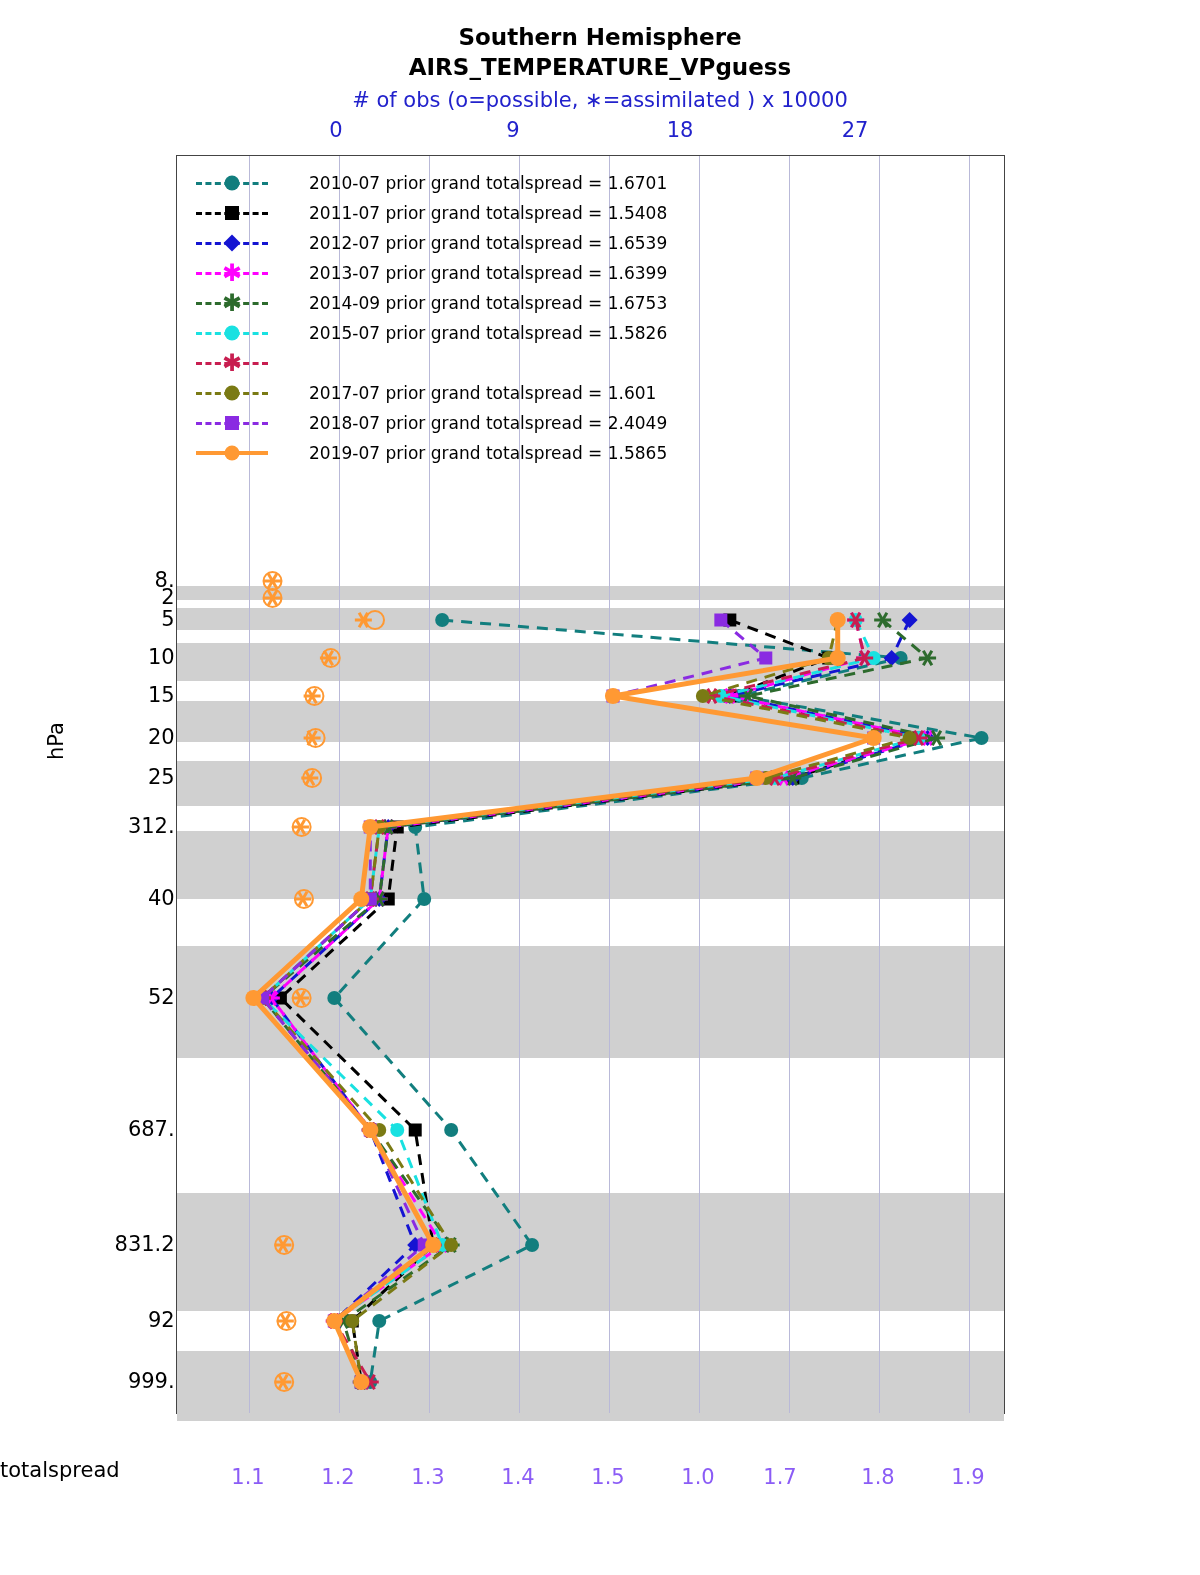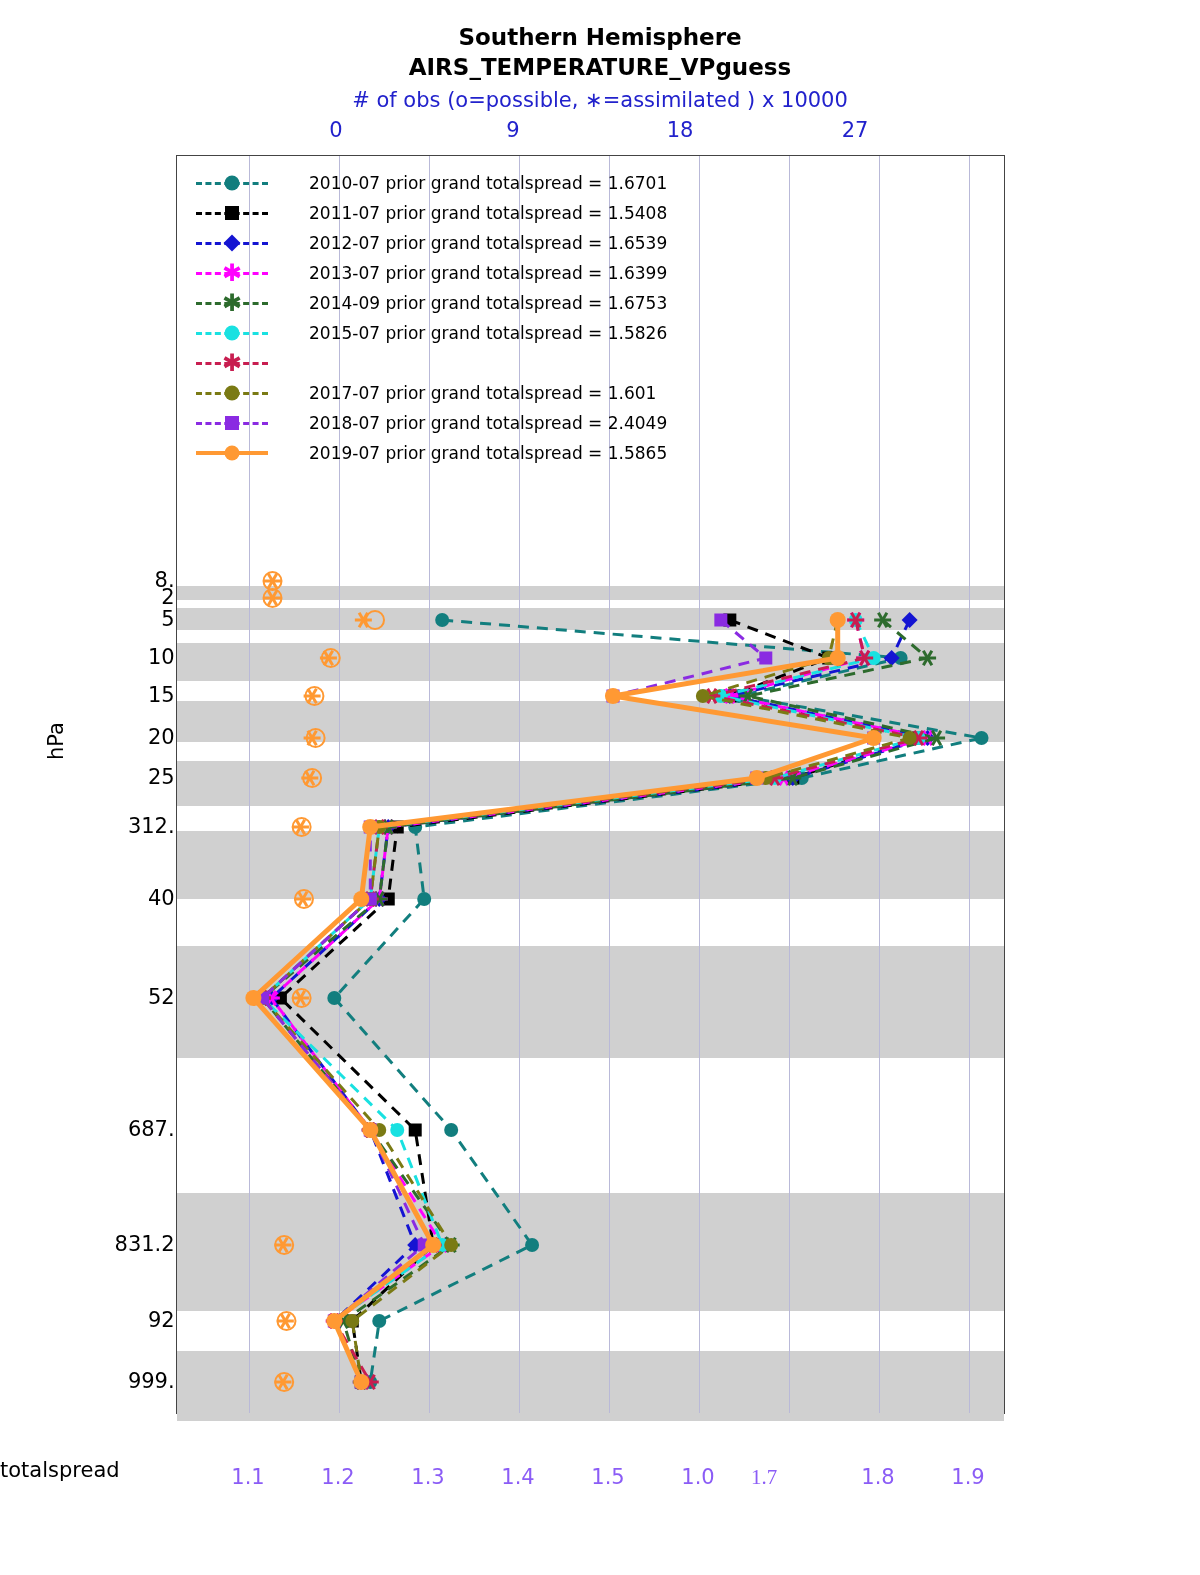--- a/index.html
+++ b/index.html
@@ -69,21 +69,21 @@
   <div class="ytick" style="top:1244px;">831.25</div>
   <div class="ytick" style="top:1320px;">925</div>
   <div class="ytick" style="top:1381px;">999.5</div>
 
   <div class="xtick" style="left:248px;">1.1</div>
   <div class="xtick" style="left:338px;">1.2</div>
   <div class="xtick" style="left:428px;">1.3</div>
   <div class="xtick" style="left:518px;">1.4</div>
   <div class="xtick" style="left:608px;">1.5</div>
   <div class="xtick" style="left:698px;">1.0</div>
-  <div class="xtick" style="left:764px;font-family:Liberation Serif, serif;">1.7</div>
+  <div class="xtick" style="left:780px;">1.7</div>
   <div class="xtick" style="left:878px;">1.8</div>
   <div class="xtick" style="left:968px;">1.9</div>
 
   <div class="plot">
 
     <div class="band" style="top:430px;height:14px;"></div>
     <div class="band" style="top:452px;height:22px;"></div>
     <div class="band" style="top:487px;height:38px;"></div>
     <div class="band" style="top:545px;height:41px;"></div>
     <div class="band" style="top:605px;height:45px;"></div>

